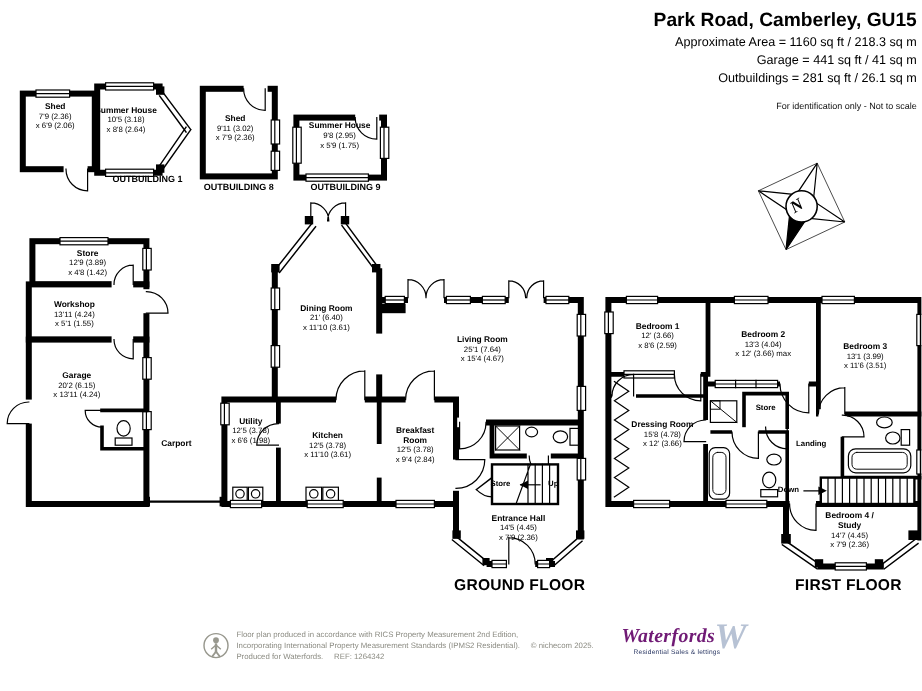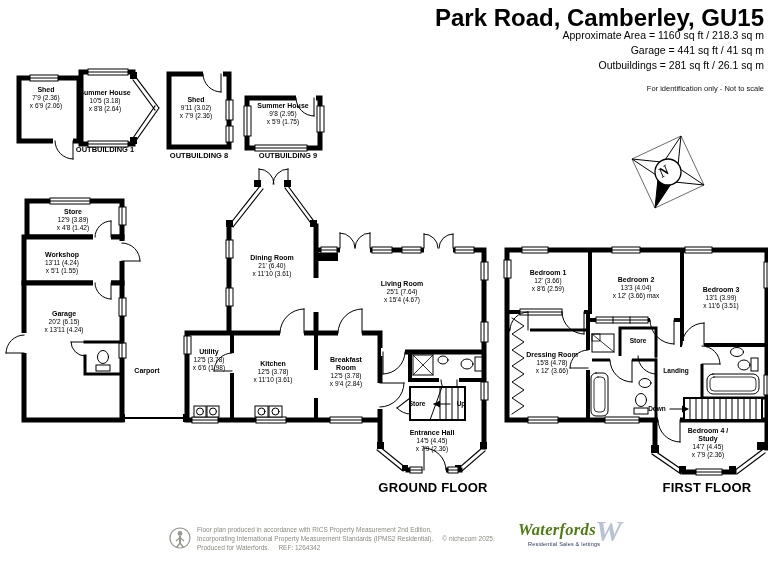--- a/index.html
+++ b/index.html
@@ -14,33 +14,33 @@
   .lbl .dm { font-size:6.5px; }
 
   .tag { position:absolute; transform:translateX(-50%); font-weight:bold; font-size:7.5px;
          white-space:nowrap; color:#000; }
   .floor-tag { font-size:13px; letter-spacing:.2px; }
   .mini { position:absolute; transform:translateX(-50%); font-weight:bold; font-size:6.5px;
           white-space:nowrap; color:#000; }
 
   
   .header { position:absolute; top:8px; right:4px; text-align:right; }
-  .header .title { font-size:24px; font-weight:bold; line-height:20px; }
+  .header .title { font-size:16px; font-weight:bold; line-height:20px; }
   .header .area-line { font-size:10.5px; line-height:15px; }
   .header .note { font-size:7.5px; margin-top:11px; color:#111; }
 
   
   .footer-text { position:absolute; left:197px; top:525px; font-size:6.5px; line-height:9px;
                  color:#8b8b82; }
   .footer-text .gap { margin-left:9px; }
   .logo { position:absolute; left:518px; top:520px; width:104px; height:36px; }
   .logo .flourish { position:absolute; right:0px; top:-6px; font-family:"Liberation Serif", serif;
                     font-style:italic; font-size:30px; color:#b7c2d4; font-weight:bold; }
   .logo .logo-text { position:relative; font-family:"Liberation Serif", serif; font-style:italic;
-                     font-weight:bold; font-size:16.5px; color:#4d7c0f; letter-spacing:.3px; }
+                     font-weight:bold; font-size:16.5px; color:#701a75; letter-spacing:.3px; }
   .logo .tagline { position:relative; font-size:5.5px; color:#273461; margin-top:1px; margin-left:10px;
                    letter-spacing:.2px; }
 </style>
 </head>
 <body>
 
 <div class="canvas">
 
 <svg class="plan" width="768" height="576" viewBox="0 0 768 576">
 
@@ -341,21 +341,21 @@
   <div class="lbl" style="left:196px; top:96px;">
     <div class="nm">Shed</div>
       <div class="dm">9'11 (3.02)</div>
       <div class="dm">x 7'9 (2.36)</div>
   </div>
   <div class="lbl" style="left:283px; top:102px;">
     <div class="nm">Summer House</div>
       <div class="dm">9'8 (2.95)</div>
       <div class="dm">x 5'9 (1.75)</div>
   </div>
-  <div class="tag" style="left:105px; top:145px;">OUTBUILDING 1</div>
+  <div class="tag" style="left:105px; top:145px;padding-left:36px;">OUTBUILDING 1</div>
   <div class="tag" style="left:199px; top:151px;">OUTBUILDING 8</div>
   <div class="tag" style="left:288px; top:151px;">OUTBUILDING 9</div>
 
   <div class="lbl" style="left:73px; top:208px;">
     <div class="nm">Store</div>
       <div class="dm">12'9 (3.89)</div>
       <div class="dm">x 4'8 (1.42)</div>
   </div>
   <div class="lbl" style="left:62px; top:251px;">
     <div class="nm">Workshop</div>

